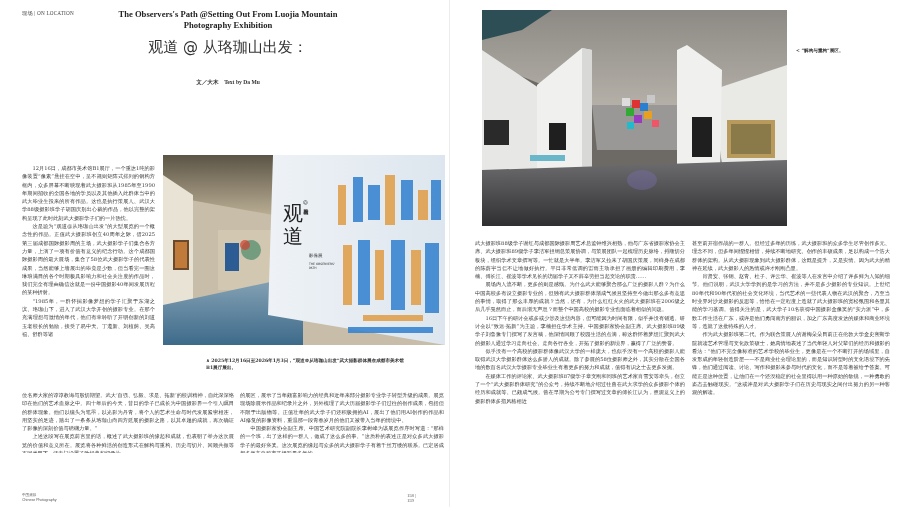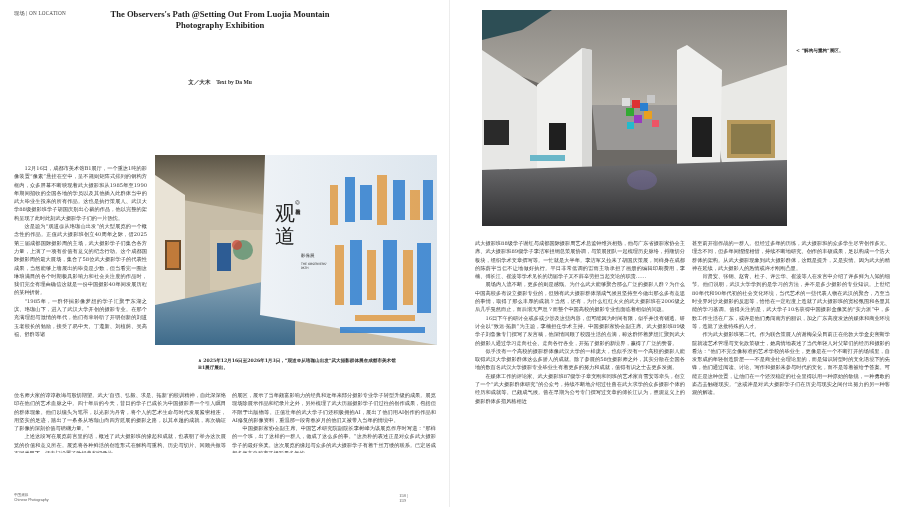--- a/index.html
+++ b/index.html
@@ -1,20 +1,20 @@
 <!DOCTYPE html>
 <html><head>
 <meta charset="utf-8">
 <style>
   * { box-sizing: border-box; margin: 0; padding: 0; }
   html, body { width: 900px; height: 507px; overflow: hidden; background: #ffffff; }
   body { position: relative; font-family: "DejaVu Serif", serif; color: #222; }
 
   .page { position: absolute; top: 0; height: 507px; background: #fff; }
-  .page-left { left: 0; width: 411px; }
+  .page-left { left: 8px; width: 411px; }
   .page-right { left: 450px; width: 450px; }
   .gutter { position: absolute; left: 449px; top: 0; width: 2px; height: 507px; background: linear-gradient(90deg, #e8e8e8, #fafafa); }
 
   .section-tag { position: absolute; left: 14px; top: 10px; font-size: 5.2px; color: #444; letter-spacing: 0.2px; font-family: "Liberation Serif", serif; }
   .title-en { position: absolute; left: 95px; top: 9px; width: 250px; text-align: center; font-family: "Liberation Serif", serif; font-weight: bold; font-size: 8.6px; line-height: 11px; color: #222; }
   .title-zh { position: absolute; left: 90px; top: 37px; width: 260px; text-align: center; font-family: "DejaVu Sans", sans-serif; font-size: 15px; line-height: 20px; color: #333; font-weight: normal; }
   .byline { position: absolute; left: 150px; top: 79px; width: 140px; text-align: center; font-family: "Liberation Serif", serif; font-size: 5.6px; color: #333; font-weight: bold; }
 
   .body-text { font-family: "DejaVu Serif", serif; font-size: 5.2px; line-height: 8.3px; color: #3a3a3a; text-align: justify; }
   .body-text p { text-indent: 2em; }
@@ -36,20 +36,21 @@
   .footer-mag { position: absolute; left: 14px; top: 493px; font-family: "Liberation Sans", sans-serif; font-size: 3.6px; line-height: 4.5px; color: #555; }
   .folio { position: absolute; left: 399px; top: 493px; font-family: "Liberation Serif", serif; font-size: 4.6px; color: #555; }
 </style>
 </head>
 <body>
 
 <div class="page page-left">
   <div class="section-tag">现场 | ON LOCATION</div>
   <div class="title-en">The Observers's Path @Setting Out From Luojia Mountain Photography Exhibition</div>
   <div class="title-zh">
+    <div>观道 @ 从珞珈山出发：</div>
   </div>
   <div class="byline">文／大木　Text by Da Mu</div>
 
   <div class="col-left-top body-text">
     <p>12月16日，成都市美术馆B1展厅，一个重达1吨的影像装置“像素”悬挂在空中，呈不规则矩阵式排列的钢构方框内，众多屏幕不断映现着武大摄影班从1985年至1990年期间招收的全国各地的学员以及其他插入此群体当中的武大毕业生投来的所有作品。这也是执行策展人、武汉大学88级摄影班学子胡国庆别出心裁的作品，他以完整的架构呈现了此时此刻武大摄影学子们的一片热忱。</p>
     <p>这是题为“观道@从珞珈山出发”的大型展览的一个概念性的作品。正值武大摄影班创立40周年之际，借2025第三届成都国际摄影周的主场，武大摄影学子们集合各方力量，上演了一项有价值有意义的纪念行动。这个成都国际摄影周的最大展场，集合了58位武大摄影学子的代表性成果，当然能够上墙展出的毕竟是少数，但当看完一圈这琳琅满目的各个时期极具影响力和社会关注度的作品时，我们完全有理由确信这就是一份中国摄影40年间发展历程的某种折射。</p>
     <p>“1985年，一群怀揣影像梦想的学子汇聚于东湖之滨、珞珈山下，进入了武汉大学开创的摄影专业。在那个充满理想与激情的年代，他们有幸聆听了开明创新的刘道玉老校长的勉励，接受了易中天、丁遵新、刘植荫、吴高福、舒群等诸</p>
   </div>
 
   <div class="photo1">

